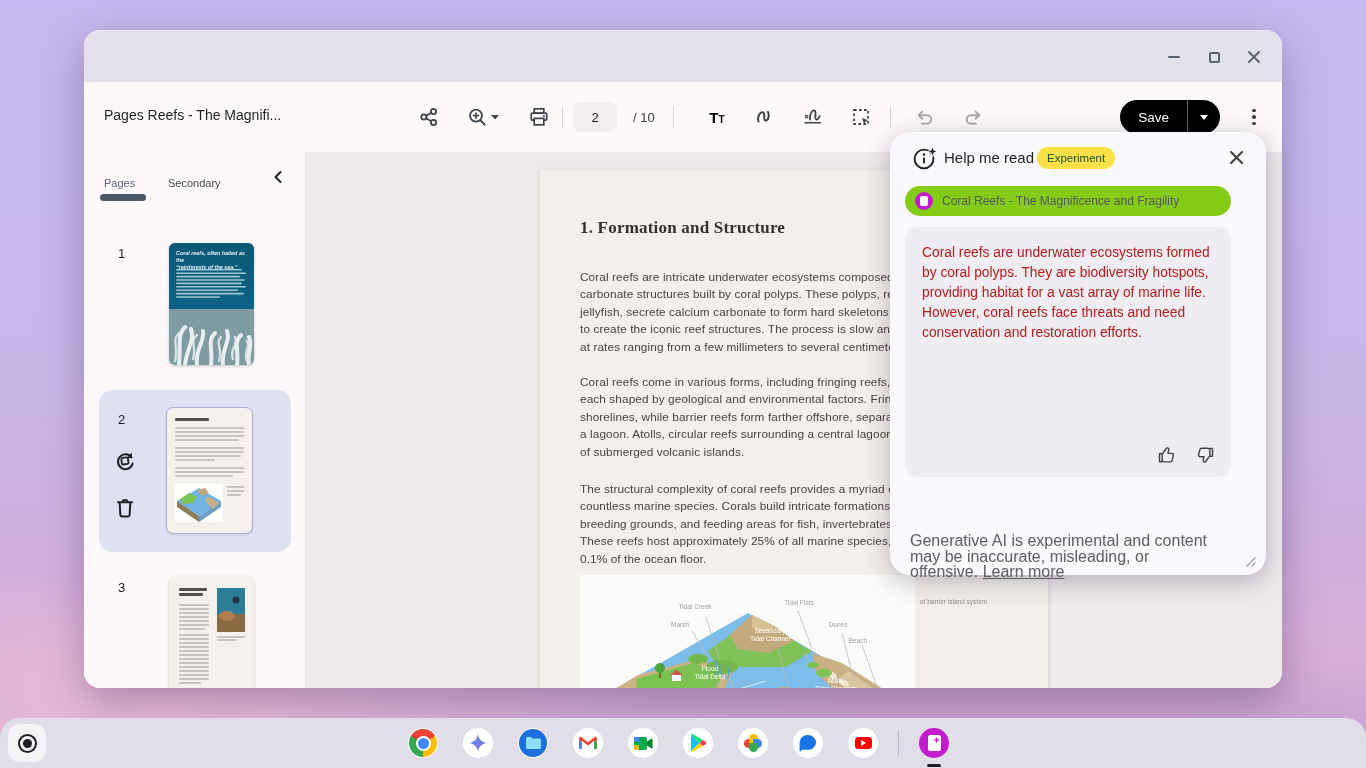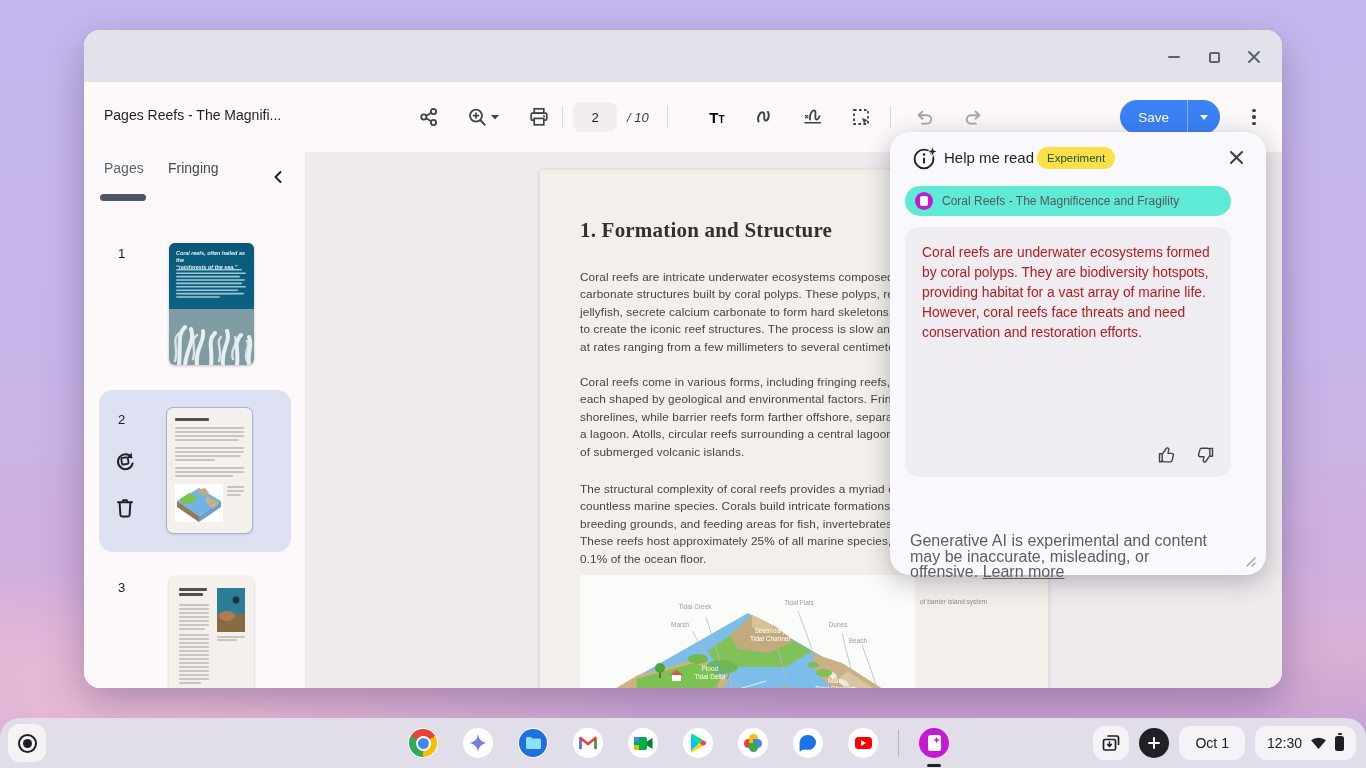--- a/index.html
+++ b/index.html
@@ -27,39 +27,39 @@
   
   .toolbar { position:absolute; left:0; top:52px; right:0; height:70px; background:#fdf9f9; }
   .doc-title { position:absolute; left:20px; top:25px; font-size:14px; color:#1f2023; width:210px;
     white-space:nowrap; overflow:hidden; }
   .tgroup { position:absolute; top:0; height:70px; display:flex; align-items:center; gap:14px; }
   .tbtn { width:34px; height:34px; display:flex; align-items:center; justify-content:center; border-radius:17px; }
   .tbtn svg { display:block; }
   .tdivider { width:1px; height:22px; background:#dcd6d9; }
   .pagebox { width:44px; height:30px; border-radius:8px; background:#f3edf0; display:flex; align-items:center;
     justify-content:center; font-size:13px; color:#1f2023; }
-  .pagetotal { font-size:13px; color:#3c4043; white-space:nowrap;font-style:italic; }
+  .pagetotal { font-size:13px; color:#3c4043; margin-left:6px; white-space:nowrap; }
   .tt-icon { font-weight:700; color:#000000; font-size:15px; letter-spacing:0; }
   .tt-icon .small { font-size:10px; }
-  .save-split { position:absolute; right:62px; top:18px; height:34px; background:#3b82f6; border-radius:17px;
+  .save-split { position:absolute; right:62px; top:18px; height:34px; background:#000000; border-radius:17px;
     display:flex; align-items:stretch; overflow:hidden; color:#fff; }
   .save-main { padding:0 18px; display:flex; align-items:center; font-size:13.5px; }
   .save-sep { width:1px; background:rgba(255,255,255,.4); }
   .save-caret { width:32px; display:flex; align-items:center; justify-content:center; }
   .caret-down { width:0; height:0; border-left:4.5px solid transparent; border-right:4.5px solid transparent;
     border-top:5px solid #fff; }
   .kebab { position:absolute; right:18px; top:24px; width:20px; height:22px; display:flex; flex-direction:column;
     align-items:center; justify-content:center; gap:3px; }
   .kebab i { width:3.5px; height:3.5px; border-radius:50%; background:#3e434a; }
 
   
   .appbody { position:absolute; left:0; top:122px; right:0; bottom:0; display:flex; }
   .sidebar { width:222px; background:#fdf9fa; border-right:1px solid #ece5e7; position:relative; flex:none; }
   .tabs { position:absolute; left:0; top:0; right:0; height:52px; }
-  .tab { position:absolute; top:8px; font-size:14px; }
+  .tab { position:absolute; top:25px; font-size:11px; }
   .tab-pages { left:20px; color:#5b6477; }
   .tab-underline { position:absolute; left:16px; top:42px; width:46px; height:7px; border-radius:4px; background:#4c5667; }
   .tab-bookmarks { left:84px; color:#45484e; }
   .collapse { position:absolute; right:16px; top:14px; width:22px; height:22px; display:flex; align-items:center; justify-content:center; }
 
   .thumb { background:#f4f1ed; border-radius:6px; box-shadow:0 1px 3px rgba(0,0,0,.22); overflow:hidden; position:absolute; }
   .pg-num { position:absolute; font-size:13px; color:#202124; }
 
   .sel-card { position:absolute; left:15px; top:238px; width:192px; height:162px; background:#dee1f1; border-radius:14px; }
   .side-ic { position:absolute; left:30px; width:22px; height:22px; display:flex; align-items:center; justify-content:center; }
@@ -70,36 +70,36 @@
   .cover-body { position:absolute; left:7px; top:26px; right:7px; color:#bcd8de; font-size:3.2px; line-height:4.6px; }
 
   .mini-line { position:absolute; height:2px; background:#c9c4bf; border-radius:1px; }
   .mini-head { position:absolute; height:3px; background:#55504c; border-radius:1px; }
 
   
   .canvas { flex:1; background:#efeaec; position:relative; overflow:hidden; }
   .page { position:absolute; left:234px; top:18px; width:508px; height:600px; background:#f3f0eb;
     box-shadow:0 1px 5px rgba(0,0,0,.14); }
   .doc-heading { position:absolute; left:40px; top:48px; font-family:"Liberation Serif", serif; font-weight:700;
-    font-size:21px; color:#33302e; letter-spacing:.2px; }
+    font-size:17px; color:#33302e; letter-spacing:.2px; }
   .doc-para { position:absolute; left:40px; width:445px; font-size:11.8px; line-height:17.4px; color:#474340;
     white-space:pre-line; letter-spacing:.1px; }
   .doc-caption { position:absolute; left:380px; top:428px; width:120px; font-size:6.5px; color:#8b8b90; }
   .figure { position:absolute; left:40px; top:405px; width:335px; height:210px; }
   .fig-label { position:absolute; font-size:6.5px; line-height:7.5px; color:#9aa0a8; text-align:center; white-space:pre-line; }
   .fig-label.w { color:#ffffff; }
 
   
   .panel { position:absolute; left:890px; top:132px; width:376px; height:443px; background:#f9f8fc;
     border-radius:20px; box-shadow:0 6px 26px rgba(40,30,60,.30); z-index:30; }
   .panel-title { position:absolute; left:54px; top:17px; font-size:15px; color:#1f2023; }
   .badge { position:absolute; left:147px; top:15px; height:22px; padding:0 10px; border-radius:11px;
     background:#fde047; color:#14532d; font-size:11.5px; display:flex; align-items:center; }
   .panel-close { position:absolute; right:20px; top:15px; width:20px; height:20px; display:flex; align-items:center; justify-content:center; }
-  .chip { position:absolute; left:15px; top:54px; width:326px; height:30px; border-radius:15px; background:#5eead4;
+  .chip { position:absolute; left:15px; top:54px; width:326px; height:30px; border-radius:15px; background:#84cc16;
     display:flex; align-items:center; padding:0 10px; gap:9px; }
   .chip-ic { width:18px; height:18px; border-radius:50%; background:#c51bcf; flex:none; display:flex; align-items:center; justify-content:center; }
   .chip-ic i { width:8px; height:10px; background:#fff; border-radius:2px; display:block; }
   .chip-label { font-size:12px; color:#56585c; white-space:nowrap; overflow:hidden; }
   .summary-card { position:absolute; left:15px; top:95px; width:326px; height:250px; border-radius:14px; background:#efecf2; }
   .summary-text { position:absolute; left:17px; top:16px; right:20px; font-size:13.8px; line-height:20px; color:#b91c1c; }
   .feedback { position:absolute; right:14px; bottom:10px; display:flex; gap:14px; }
   .fb-btn { width:24px; height:24px; display:flex; align-items:center; justify-content:center; }
   .ask-input { position:absolute; left:15px; top:358px; width:326px; height:33px; border:none; border-radius:10px;
     background:#ffffff; padding:0 14px; font-size:13px; color:#1f2023; font-family:"Liberation Sans", sans-serif; outline:none; }
@@ -243,21 +243,21 @@
         <i></i>
       </div>
   </div>
 
   <div class="appbody">
 
     <div class="sidebar">
       <div class="tabs">
         <div class="tab tab-pages">Pages</div>
         <div class="tab-underline"></div>
-        <div class="tab tab-bookmarks">Fringing</div>
+        <div class="tab tab-bookmarks">Secondary</div>
         <div class="collapse">
           <svg width="14" height="14" viewBox="0 0 14 14">
               <path d="M9.5 2 L4.5 7 L9.5 12" fill="none" stroke="#202124" stroke-width="2" stroke-linecap="round" stroke-linejoin="round"></path>
             </svg>
         </div>
       </div>
 
       <div class="pg-num" style="left:34px; top:94px;">1</div>
       <div class="thumb" style="left:85px; top:91px; width:85px; height:122px;">
         <svg width="85" height="122" viewBox="0 0 85 122">
@@ -605,37 +605,13 @@
     <div class="app gallery">
       <div style="position:relative;width:13px;height:16px;border-radius:2.5px;background:#fff;">
         <svg style="position:absolute;right:1px;top:1.5px;" width="7" height="7" viewBox="0 0 8 8">
             <path d="M4 0 l1 2.4 L8 3.4 l-2.6 1 L4 7.4 3 4.4 .4 3.4 3 2.4 Z" fill="#c51bcf"></path>
           </svg>
       </div>
       <div class="active-dash"></div>
     </div>
   </div>
 
-  <div class="status">
-    <div class="pill square">
-      <svg width="20" height="20" viewBox="0 0 20 20">
-        <path d="M6.5 3 H16 a1.5 1.5 0 0 1 1.5 1.5 V12" fill="none" stroke="#1f2023" stroke-width="1.7"></path>
-        <rect x="2.5" y="6.5" width="12" height="10.5" rx="1.5" fill="none" stroke="#1f2023" stroke-width="1.7"></rect>
-        <path d="M8.5 9 v4 M6.6 11.4 L8.5 13.4 L10.4 11.4" fill="none" stroke="#1f2023" stroke-width="1.5" stroke-linecap="round" stroke-linejoin="round"></path>
-      </svg>
-    </div>
-    <div class="plus-circle">
-      <svg width="12" height="12" viewBox="0 0 12 12">
-          <path d="M6 1 V11 M1 6 H11" stroke="#fff" stroke-width="2" stroke-linecap="round"></path>
-        </svg>
-    </div>
-    <div class="pill date-pill">
-        <span>Oct 1</span>
-      </div>
-    <div class="pill time-pill">
-      <span>12:30</span>
-      <svg width="17" height="14" viewBox="0 0 20 16">
-          <path d="M10 15 L1.2 4.8 A14.5 14.5 0 0 1 18.8 4.8 Z" fill="#1f2023"></path>
-        </svg>
-      <div class="battery"></div>
-    </div>
-  </div>
 </div>
 
 </body></html>

